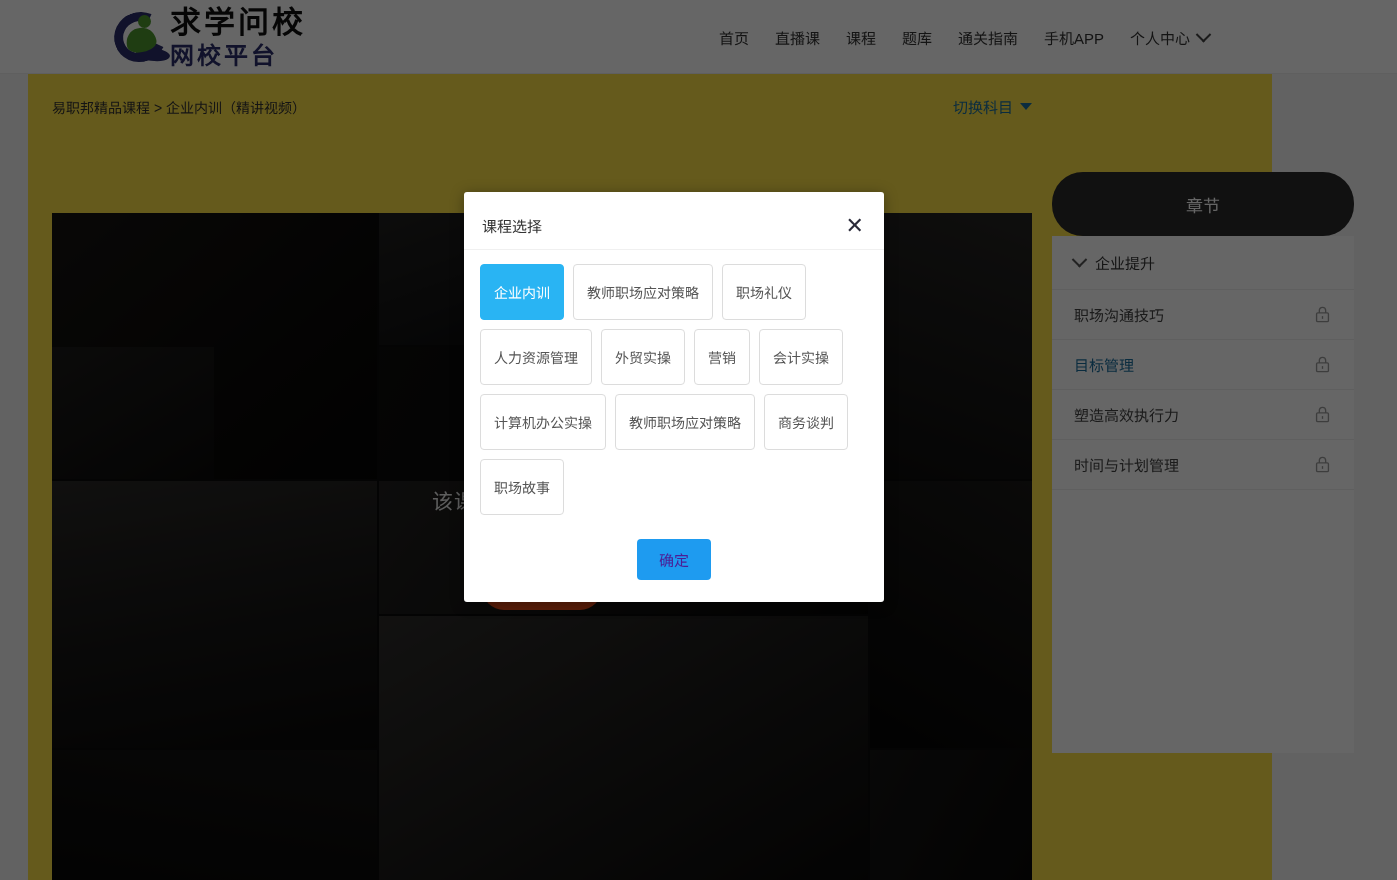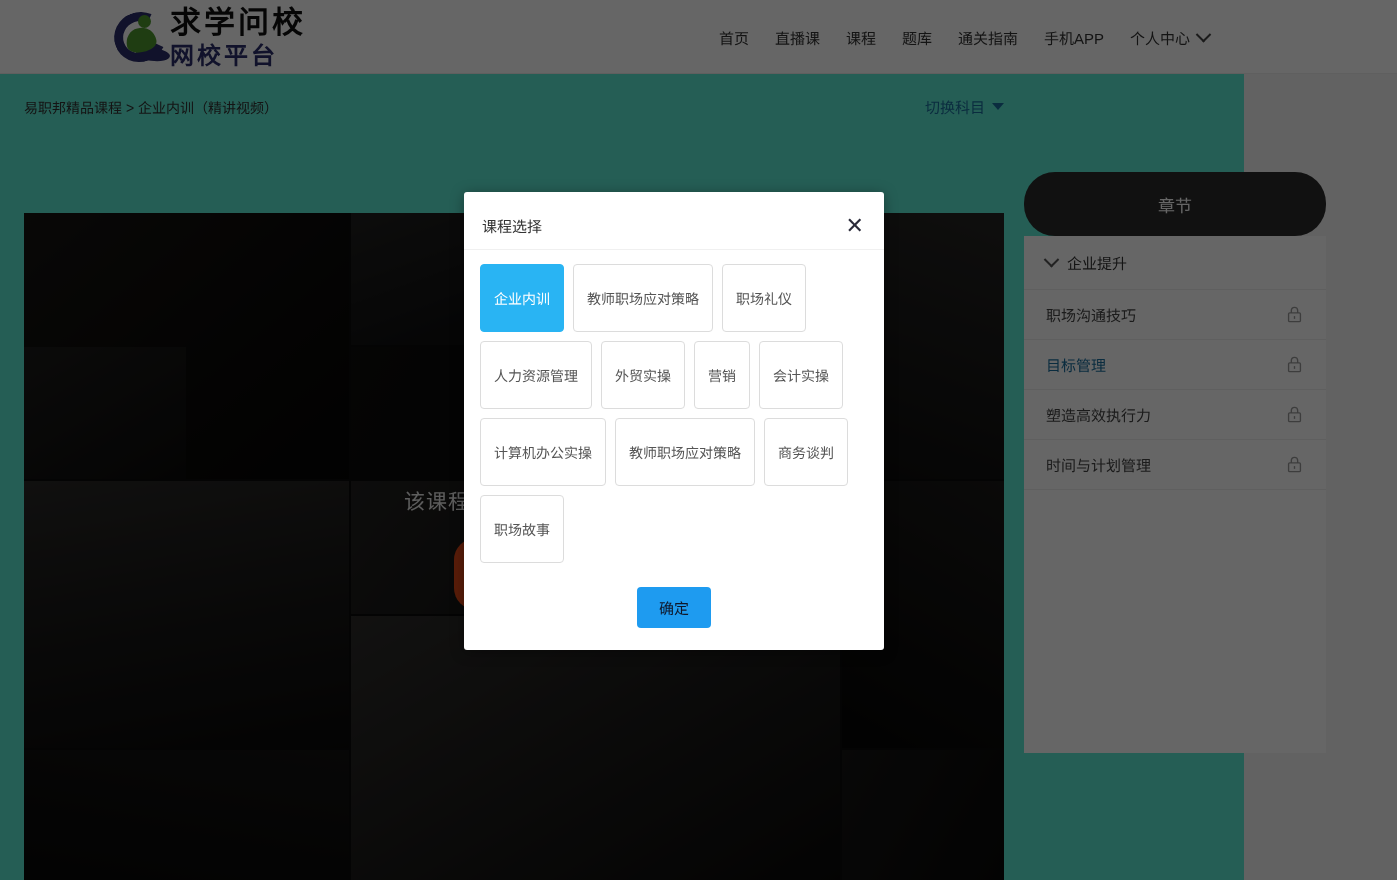--- a/index.html
+++ b/index.html
@@ -103,21 +103,22 @@
     border-right: 2px solid #444;
     border-bottom: 2px solid #444;
     transform: rotate(45deg) translate(-2px,-2px);
   }
 
   
   .content {
     position: relative;
     width: 1244px;
     height: 806px;
-    background: #5eead4;
+    background: #fde047;
+    margin-left: 28px;
   }
 
   .crumb-row {
     position: absolute;
     left: 24px; top: 22px;
     width: 980px;
     display: flex; align-items: center; justify-content: space-between;
   }
   .breadcrumb { font-size: 14px; color: #333333; }
   .switch-subject {
@@ -246,38 +247,38 @@
     font-size: 22px; line-height: 1; color: #2b2b3a;
     font-family: inherit; padding: 0 2px;
   }
   .modal-body { padding: 14px 16px 8px 16px; }
   .tag-row { display: flex; flex-wrap: wrap; gap: 9px; }
   .tag {
     border: 1px solid #dcdcdc;
     background: #ffffff;
     color: #555555;
     border-radius: 4px;
-    padding: 23px 13px;
+    padding: 17px 13px;
     font-size: 14px;
     font-family: Liberation Mono, monospace;
     cursor: pointer;
     white-space: nowrap;
   }
   .tag.selected {
     background: #29b4f3;
     border-color: #29b4f3;
     color: #ffffff;
   }
   .modal-foot {
     padding: 16px 0 22px 0;
     text-align: center;
   }
   .confirm-btn {
     background: #1e9bf0;
-    color: #0f172a;
+    color: #4c1d95;
     border: none;
     border-radius: 4px;
     padding: 10px 22px;
     font-size: 15px;
     font-family: Liberation Sans, sans-serif;
     cursor: pointer;
   }
 </style>
 </head>
 <body>

